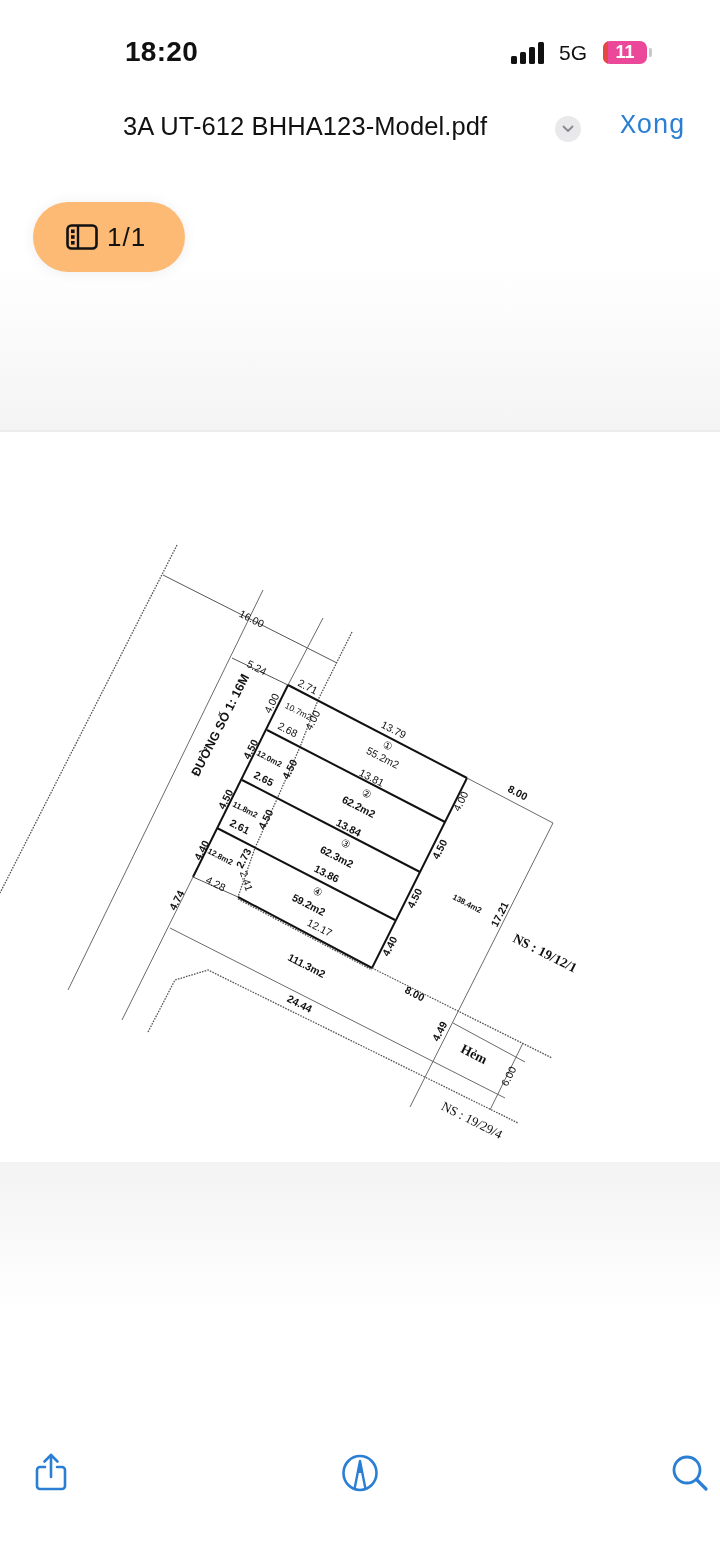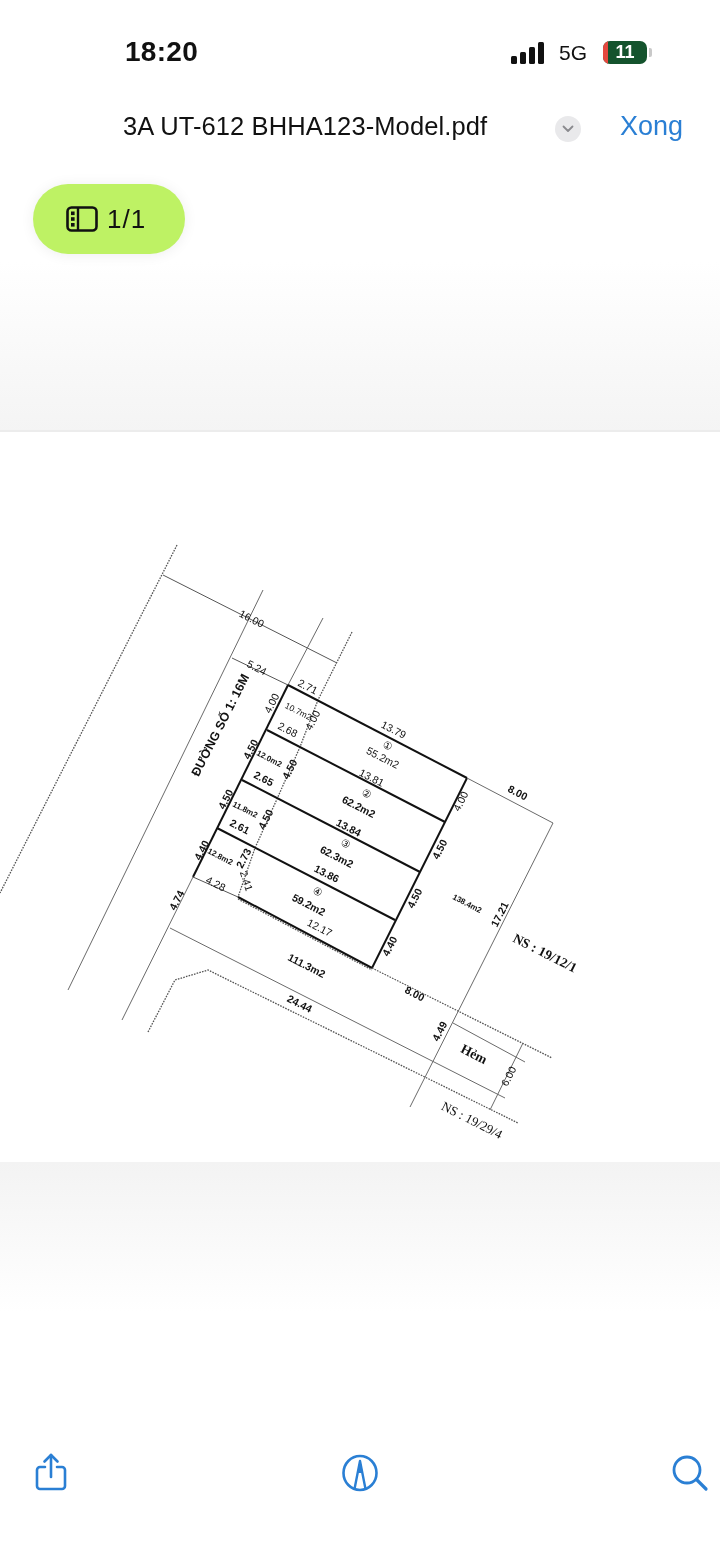--- a/index.html
+++ b/index.html
@@ -9,39 +9,39 @@
       font-family: "Liberation Sans", sans-serif;
       color: #111;
     }
     .abs { position: absolute; }
     
     .time { left: 99px; top: 36px; font-size: 28px; font-weight: 700; letter-spacing: 0.3px; margin-left: 26px; }
     .signal { left: 511px; top: 42px; width: 36px; height: 22px; }
     .net { left: 559px; top: 41px; font-size: 21px; }
     .battery {
       left: 603px; top: 41px; width: 44px; height: 23px; border-radius: 7px;
-      background: #14532d; overflow: hidden;
+      background: #ec4899; overflow: hidden;
     }
     .battery .low { position: absolute; left: 0; top: 0; bottom: 0; width: 5px; background: #e5483f; }
     .battery .lvl {
       position: absolute; left: 0; right: 0; top: 1px; text-align: center;
       color: #fff; font-weight: 700; font-size: 18px;
     }
     .battery-tip { left: 649px; top: 48px; width: 3px; height: 9px; border-radius: 0 2px 2px 0; background: #c9c9c9; }
     
     .doc-title { left: 123px; top: 112px; font-size: 25.5px; letter-spacing: 0.1px; }
     .chev {
       left: 555px; top: 116px; width: 26px; height: 26px; border-radius: 50%;
       background: #e9e9eb; display: flex; align-items: center; justify-content: center;
     }
-    .done { left: 620px; top: 111px; font-size: 27px; color: #2a7fd4; cursor: pointer; }
+    .done { left: 620px; top: 111px; font-size: 27px; color: #2a7fd4; cursor: pointer; font-family: Liberation Mono, monospace; }
     
     .pill {
-      left: 33px; top: 184px; width: 152px; height: 70px; border-radius: 35px;
-      background: #bef264; box-shadow: 0 1px 14px rgba(0,0,0,0.07);
+      left: 33px; top: 202px; width: 152px; height: 70px; border-radius: 35px;
+      background: #fdba74; box-shadow: 0 1px 14px rgba(0,0,0,0.07);
       display: flex; align-items: center; padding-left: 33px; box-sizing: border-box;
     }
     .pill .lbl { font-size: 26px; margin-left: 9px; letter-spacing: 1px; }
     
     .band-top { left: 0; top: 262px; width: 720px; height: 170px; background: linear-gradient(#ffffff, #f4f4f4); }
     .band-top-edge { left: 0; top: 430px; width: 720px; height: 2px; background: #ececec; }
     .band-bot { left: 0; top: 1162px; width: 720px; height: 150px; background: linear-gradient(#f3f3f3, #ffffff); }
     .pdf-page { left: 0; top: 432px; width: 720px; height: 730px; background: #ffffff; }
     
     .plan { left: 0; top: 0; width: 720px; height: 1565px; pointer-events: none; }

